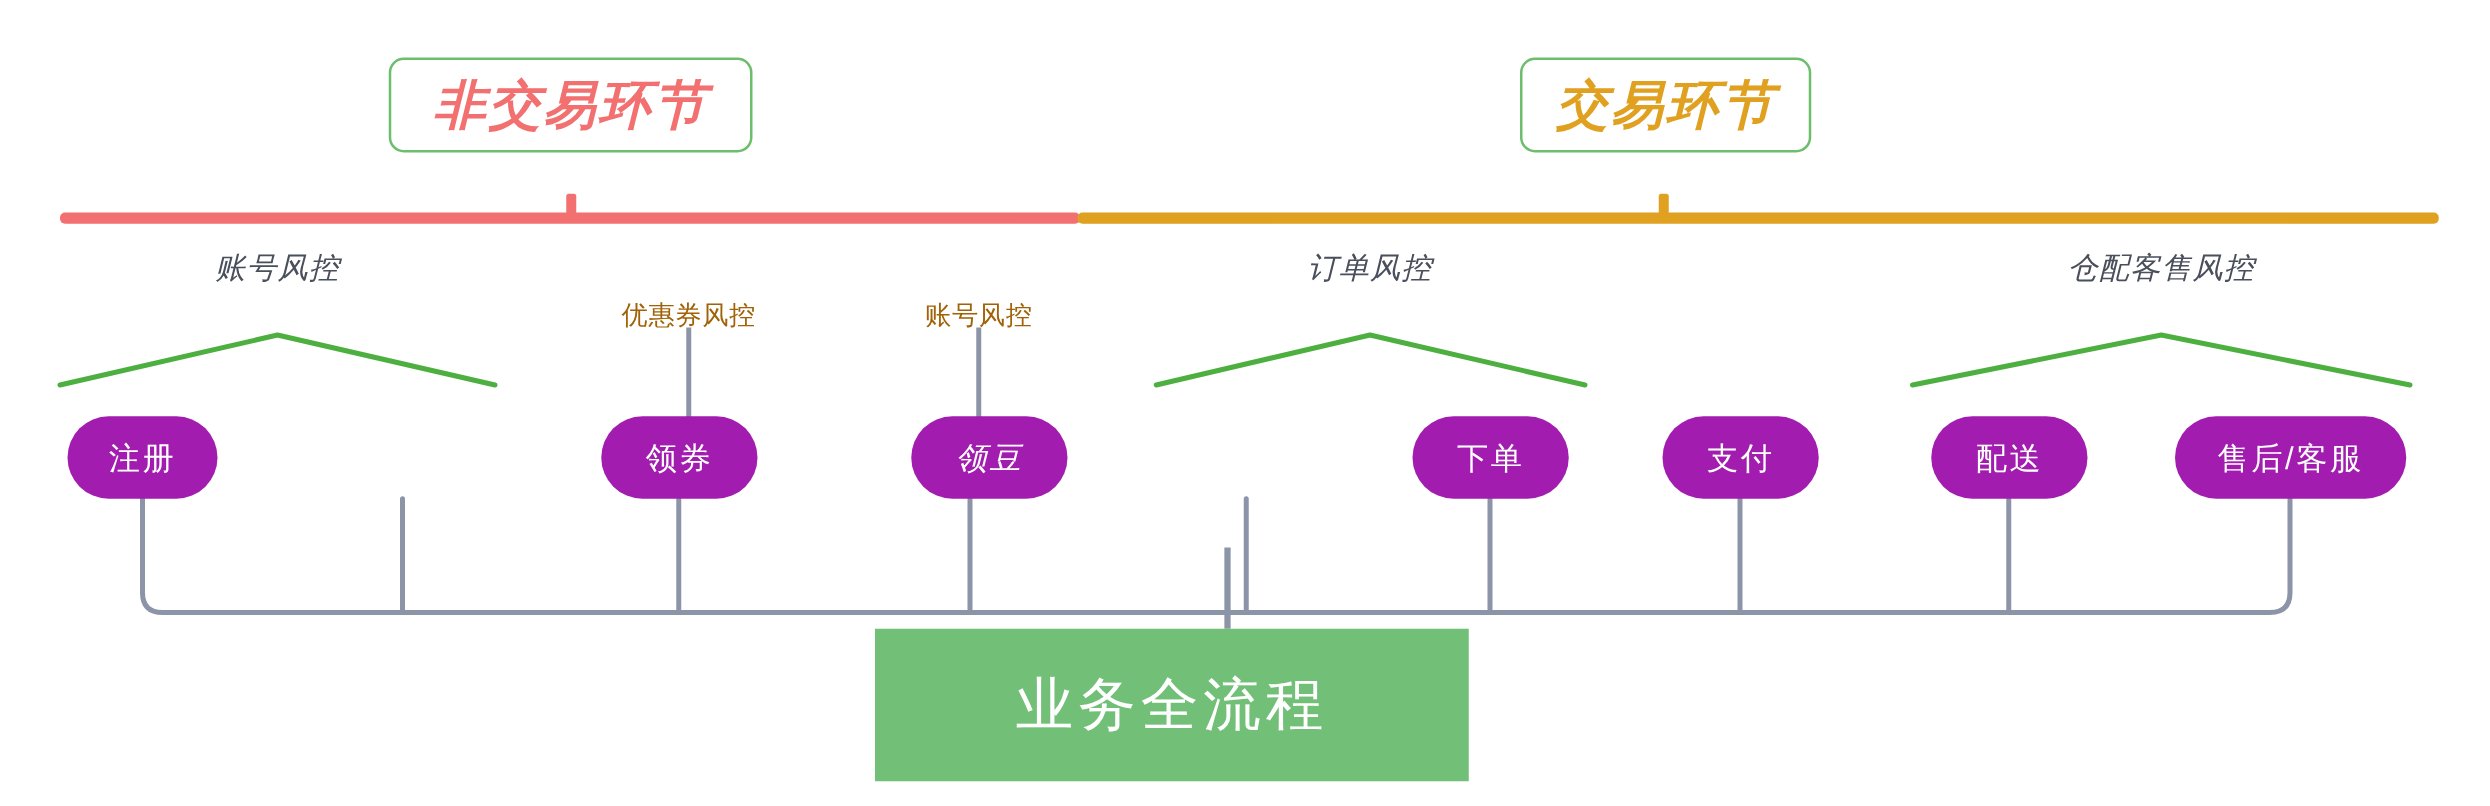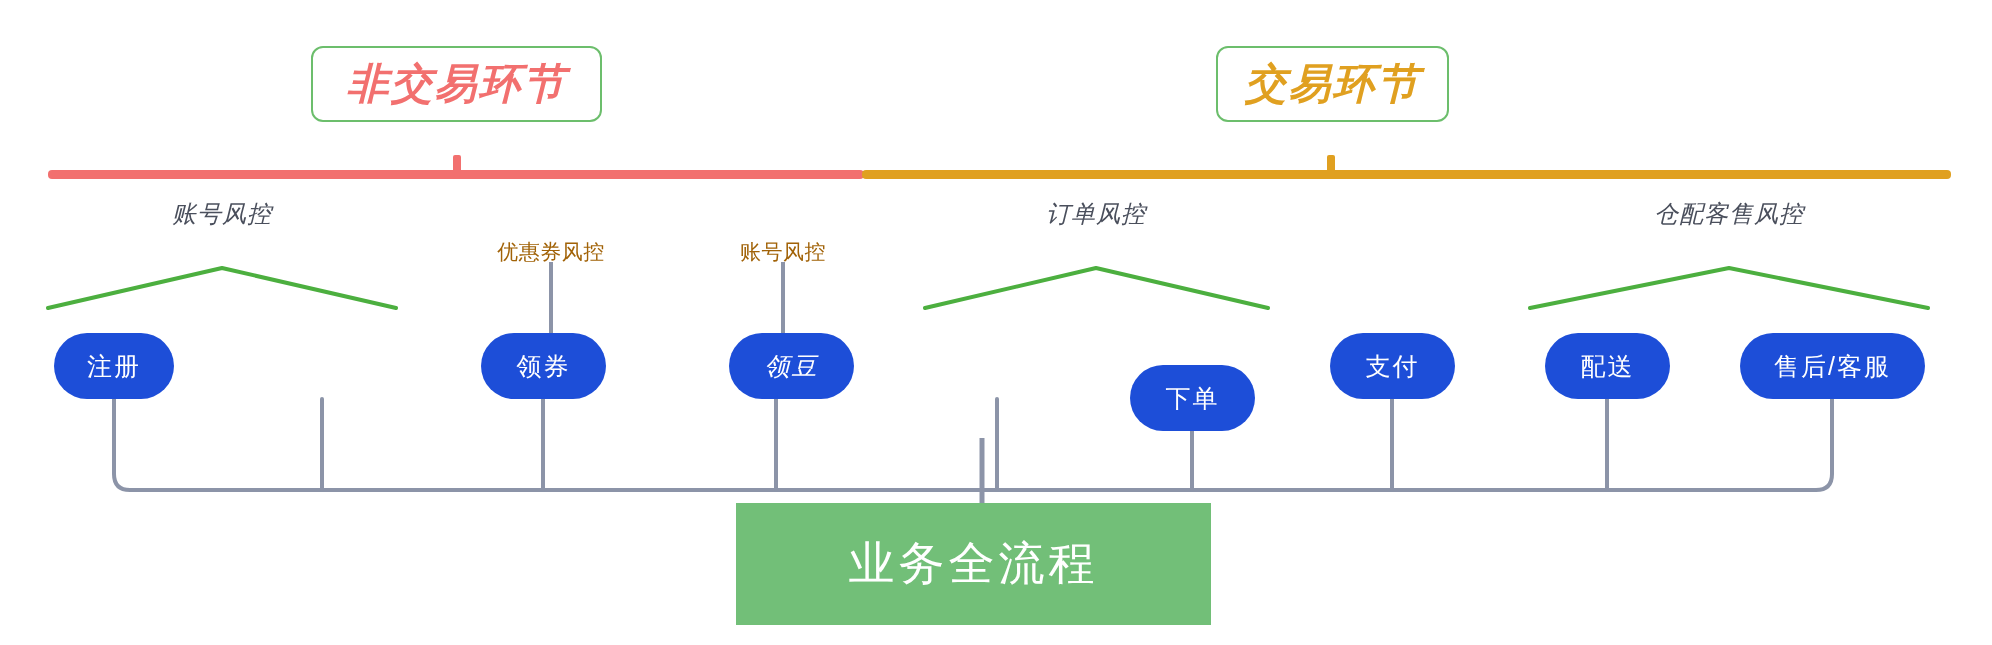--- a/index.html
+++ b/index.html
@@ -101,36 +101,36 @@
     left: 0; top: 0;
     width: 1992px; height: 645px;
     pointer-events: none;
   }
 
   
   .node-pill {
     position: absolute;
     box-sizing: border-box;
     height: 66px;
-    background: #1d4ed8;
+    background: #a21caf;
     border-radius: 33px;
     display: flex;
     align-items: center;
     justify-content: center;
     color: #ffffff;
     font-size: 25px;
     letter-spacing: 2px;
     white-space: nowrap;
     top: 333px;
   }
 
   
   #process-box {
     position: absolute;
-    left: 736px;
+    left: 700px;
     top: 503px;
     width: 475px;
     height: 122px;
     background: #72BF78;
     display: flex;
     align-items: center;
     justify-content: center;
     color: #ffffff;
     font-size: 46px;
     letter-spacing: 4px;
@@ -182,20 +182,20 @@
       <path d="M1392,399 L1392,490"></path>
       <path d="M1607,399 L1607,490"></path>
     </g>
 
     <line x1="982" y1="438" x2="982" y2="503" stroke="#8C94A8" stroke-width="5"></line>
   </svg>
 
   <div class="node-pill" style="left:54px;   width:120px;">注册</div>
   <div class="node-pill" style="left:481px;  width:125px;">领券</div>
   <div class="node-pill" style="left:729px;  width:125px;font-style:italic;">领豆</div>
-  <div class="node-pill" style="left:1130px; width:125px;margin-top:32px;">下单</div>
+  <div class="node-pill" style="left:1130px; width:125px;">下单</div>
   <div class="node-pill" style="left:1330px; width:125px;text-align:right;">支付</div>
   <div class="node-pill" style="left:1545px; width:125px;">配送</div>
   <div class="node-pill" style="left:1740px; width:185px;text-align:center;">售后/客服</div>
 
   <div id="process-box">业务全流程</div>
 
 </div>
 
 </body></html>

